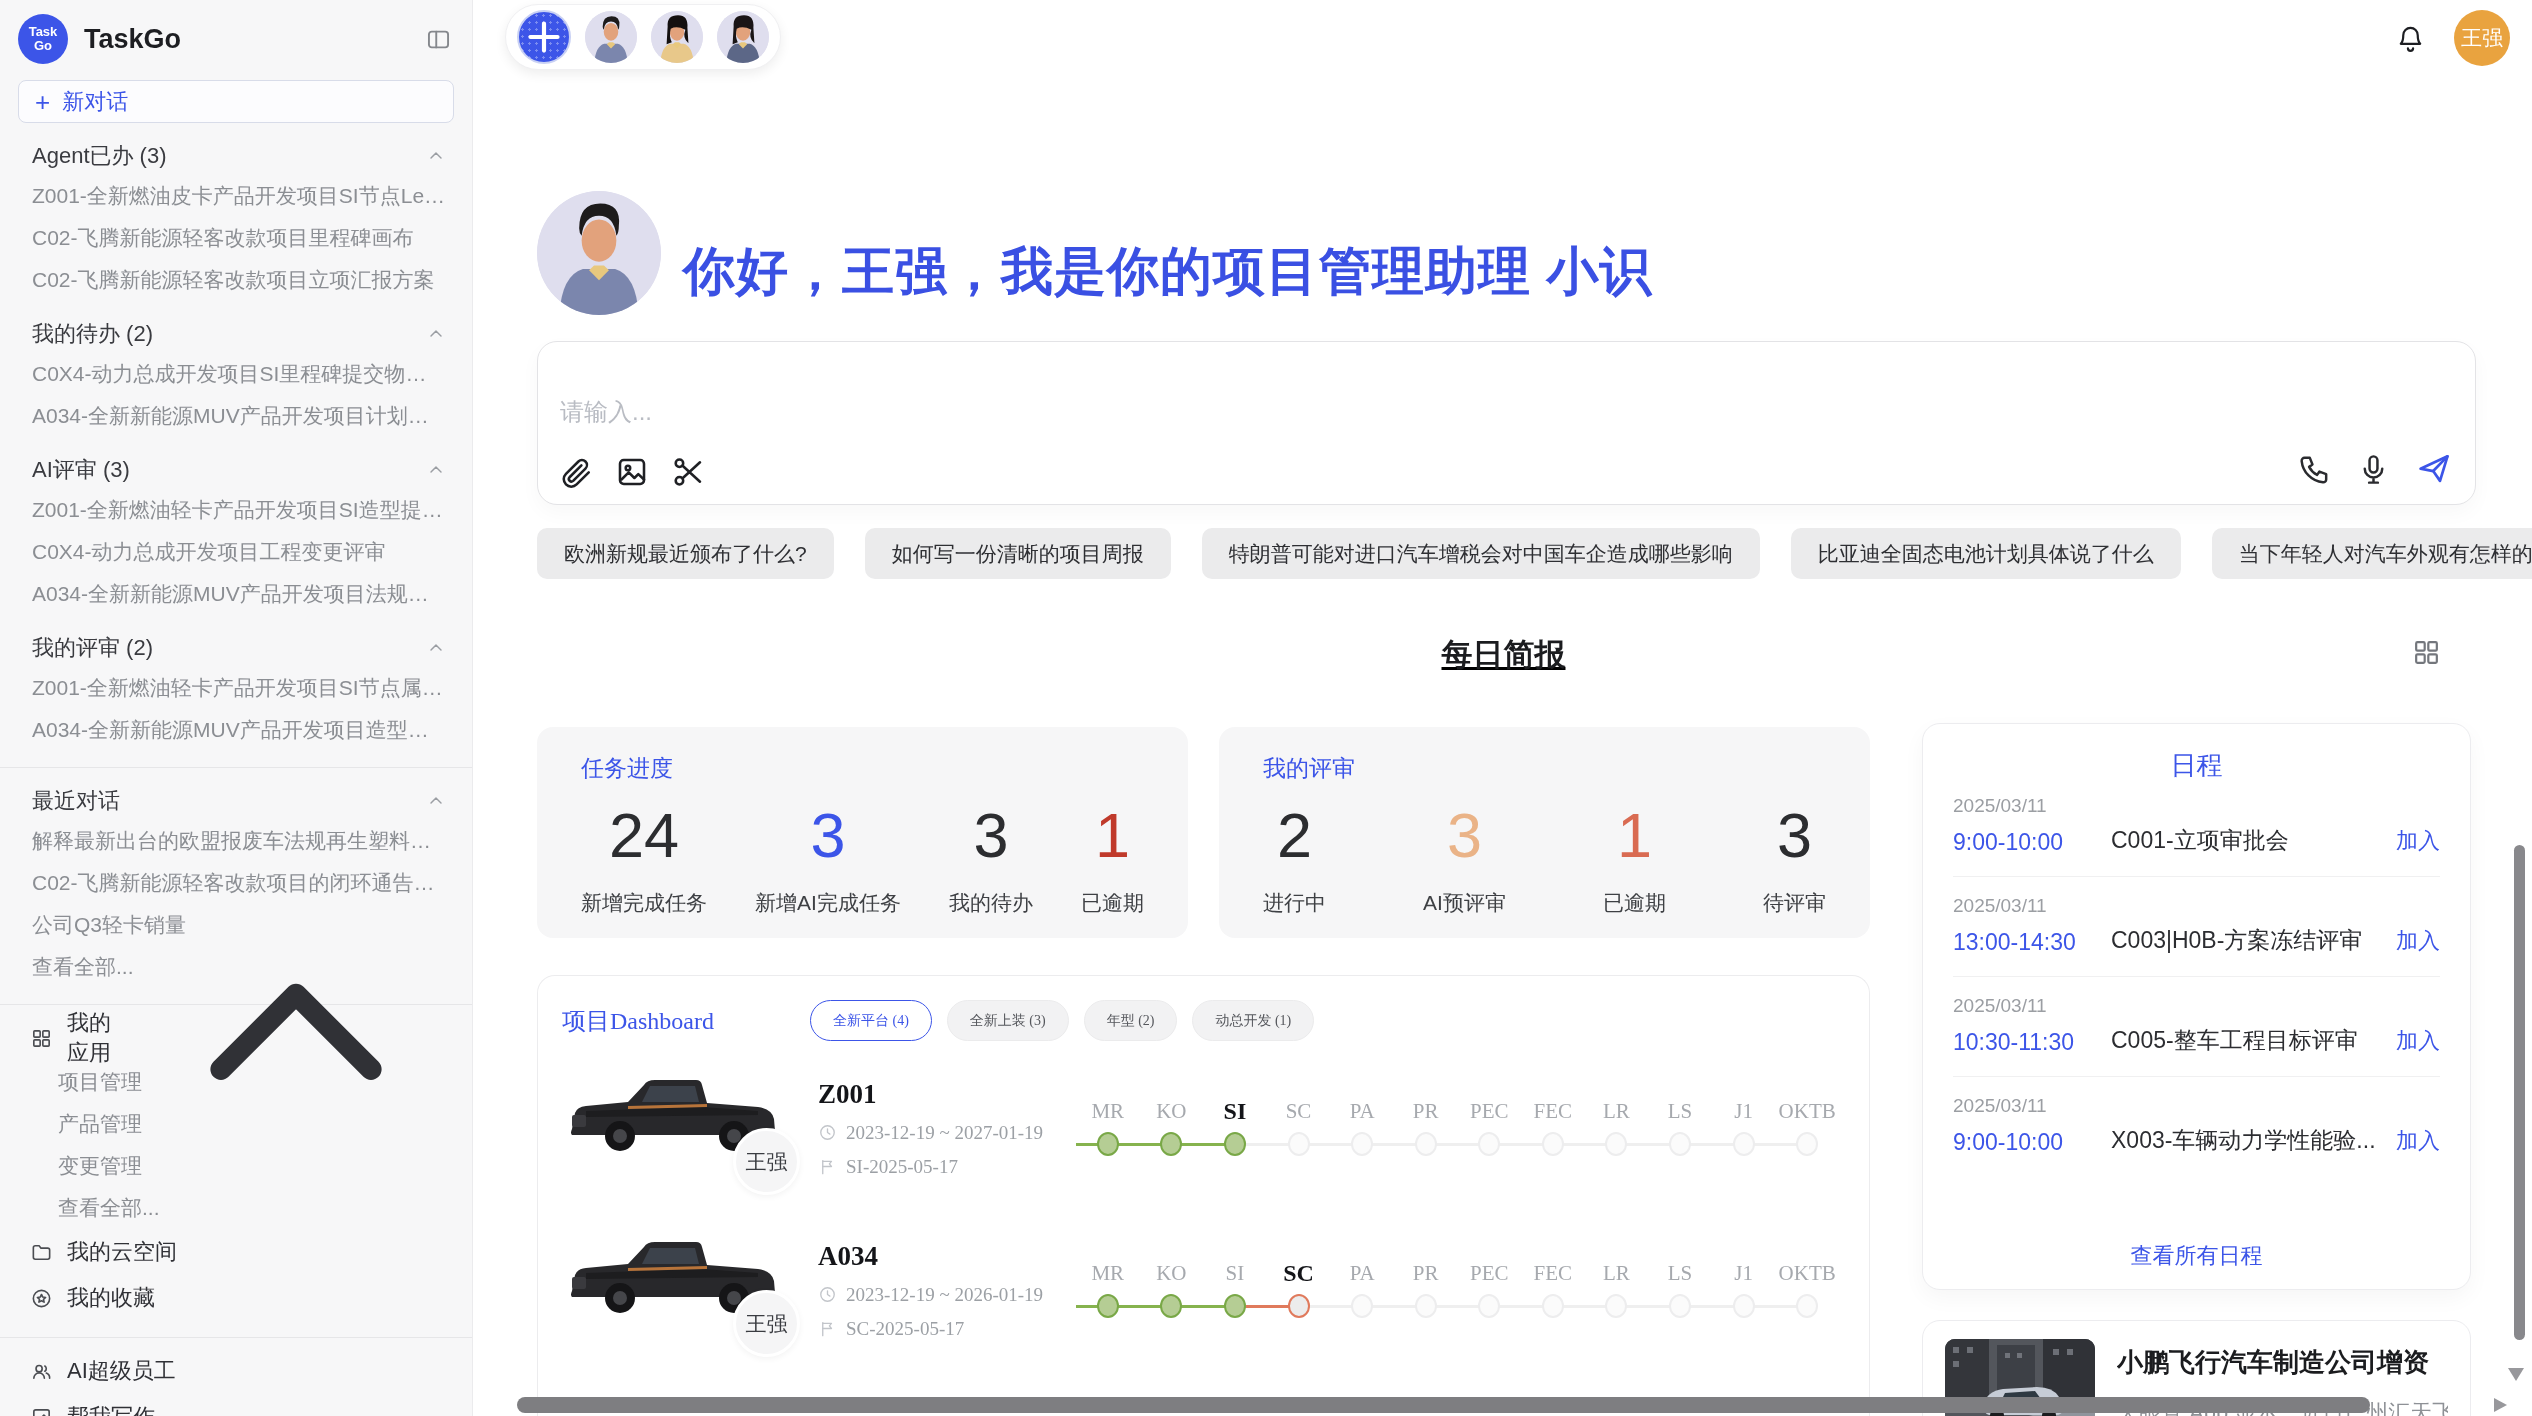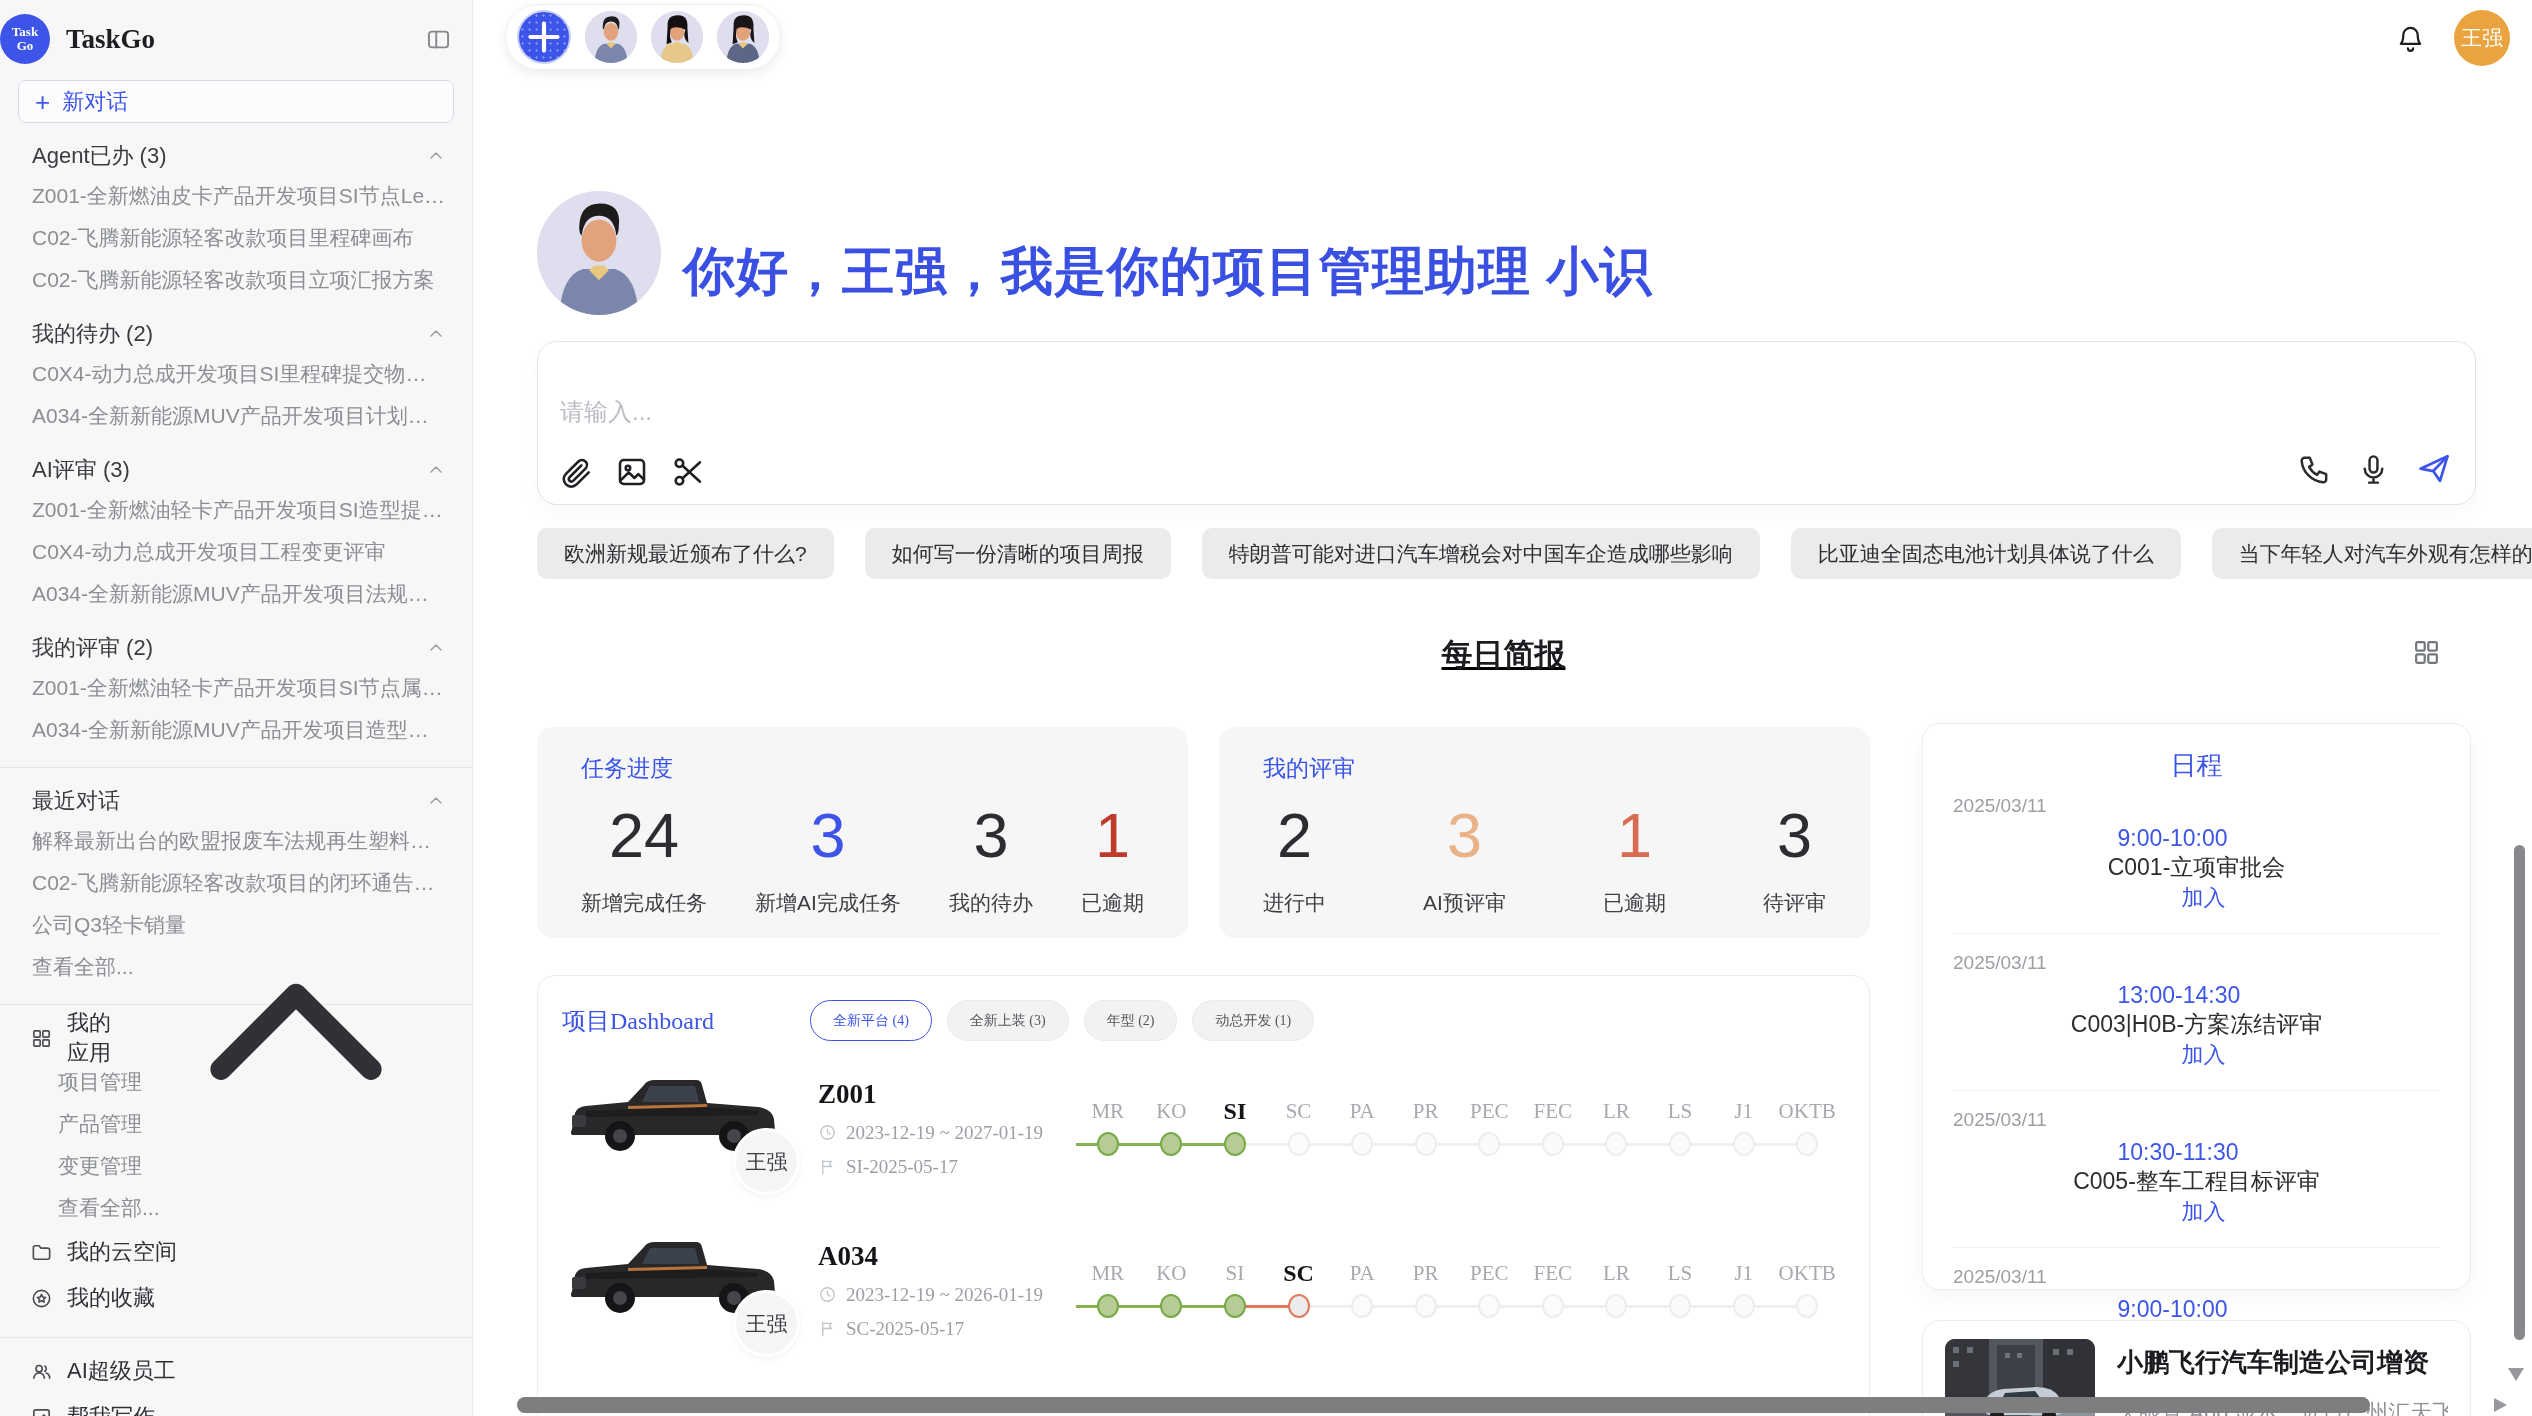--- a/index.html
+++ b/index.html
@@ -2,21 +2,21 @@
 <html lang="zh"><head>
 <meta charset="utf-8">
 <style>
   * { margin:0; padding:0; box-sizing:border-box; }
   html,body { background:#fff; }
   body { font-family:"Liberation Sans","DejaVu Sans",sans-serif; }
   .page { position:relative; width:2532px; height:1416px; background:#fff; overflow:hidden; }
 
   
   .sb { position:absolute; left:0; top:0; width:473px; height:1416px; background:#f7f7f8; border-right:1px solid #ebebed; overflow:hidden; }
-  .sb-top { display:flex; align-items:center; padding:14px 20px 8px 0;font-family:Liberation Serif, serif; }
+  .sb-top { display:flex; align-items:center; padding:14px 20px 8px 18px; }
   .logo { width:50px; height:50px; border-radius:50%; background:#3c55e8; color:#fff; display:flex; flex-direction:column; align-items:center; justify-content:center; font-size:13px; line-height:14px; font-weight:bold; }
   .app-name { font-size:27px; font-weight:bold; color:#1d1e22; margin-left:16px; flex:1; }
   .icon { display:inline-flex; align-items:center; justify-content:center; }
   .icon svg { width:100%; height:100%; }
   .panel-toggle { width:27px; height:27px; color:#85888d; cursor:pointer; }
   .new-chat { margin:8px 18px 2px 18px; height:43px; background:#fcfcfe; border:1px solid #d8dce9; border-radius:8px; display:flex; align-items:center; gap:12px; padding:0 16px; color:#3c55e8; font-size:22px; cursor:pointer; }
   .new-chat .plus { font-size:26px; line-height:1; }
   .sb-header { display:flex; align-items:center; justify-content:space-between; margin:18px 26px 4px 32px; color:#3a3b40; font-size:22px; }
   .sb-header .chev { width:20px; height:20px; color:#9b9ea3; }
   .sb-item { height:42px; line-height:42px; padding:0 26px 0 32px; font-size:21px; color:#8b8e93; white-space:nowrap; overflow:hidden; text-overflow:ellipsis; cursor:pointer; }
@@ -95,21 +95,21 @@
   .seg.green { background:#86b34e; } .seg.salmon { background:#e07a5c; } .seg.none { background:transparent; }
   .dot { position:absolute; left:50%; top:4px; margin-left:-11px; width:22px; height:24px; border-radius:50%; background:#fbfbfb; border:2px solid #ededee; }
   .dot.done { background:#b5cd94; border-color:#79a847; }
   .dot.overdue { background:#ececec; border-color:#e07a5c; }
 
   
   .sched { position:absolute; left:1922px; top:723px; width:549px; height:567px; background:#fff; border:1px solid #ececef; border-radius:18px; box-shadow:0 8px 22px rgba(0,0,0,.04); padding:24px 30px 18px 30px; display:flex; flex-direction:column; }
   .sched-title { text-align:center; font-size:26px; color:#3c55e8; margin-bottom:12px; }
   .ev { }
   .ev-date { font-size:19px; color:#9b9ea3; margin-bottom:8px; }
-  .ev-row { display:flex; align-items:center; font-size:23px;flex-direction:column; }
+  .ev-row { display:flex; align-items:flex-end; font-size:23px; }
   .ev-time { color:#3c55e8; width:158px; flex:none; }
   .ev-name { color:#2c2d31; flex:1; white-space:nowrap; overflow:hidden; text-overflow:ellipsis; }
   .ev-join { color:#3c55e8; font-size:22px; cursor:pointer; margin-left:14px; }
   .ev-div { height:1px; background:#f0f0f1; margin:20px 0 18px 0; }
   .sched-all { text-align:center; color:#3c55e8; font-size:22px; margin-top:auto; cursor:pointer; }
 
   
   .news { position:absolute; left:1922px; top:1320px; width:549px; height:140px; background:#fff; border:1px solid #ececef; border-radius:18px; padding:18px 22px; display:flex; gap:22px; }
   .news-img { width:150px; height:96px; border-radius:10px; overflow:hidden; flex:none; background:#4a4d52; }
   .news-img svg { display:block; width:100%; height:100%; }

